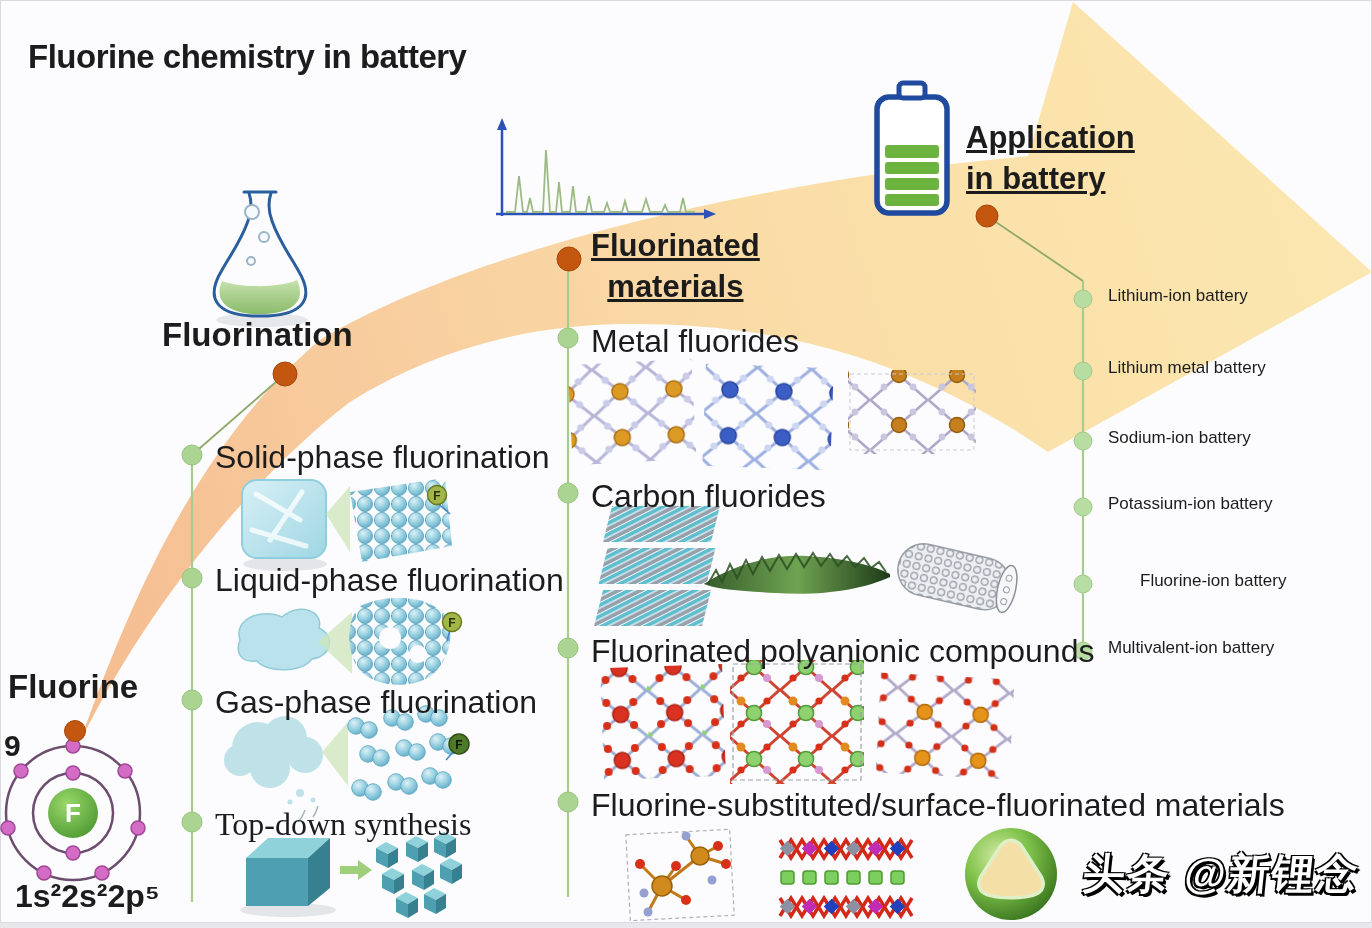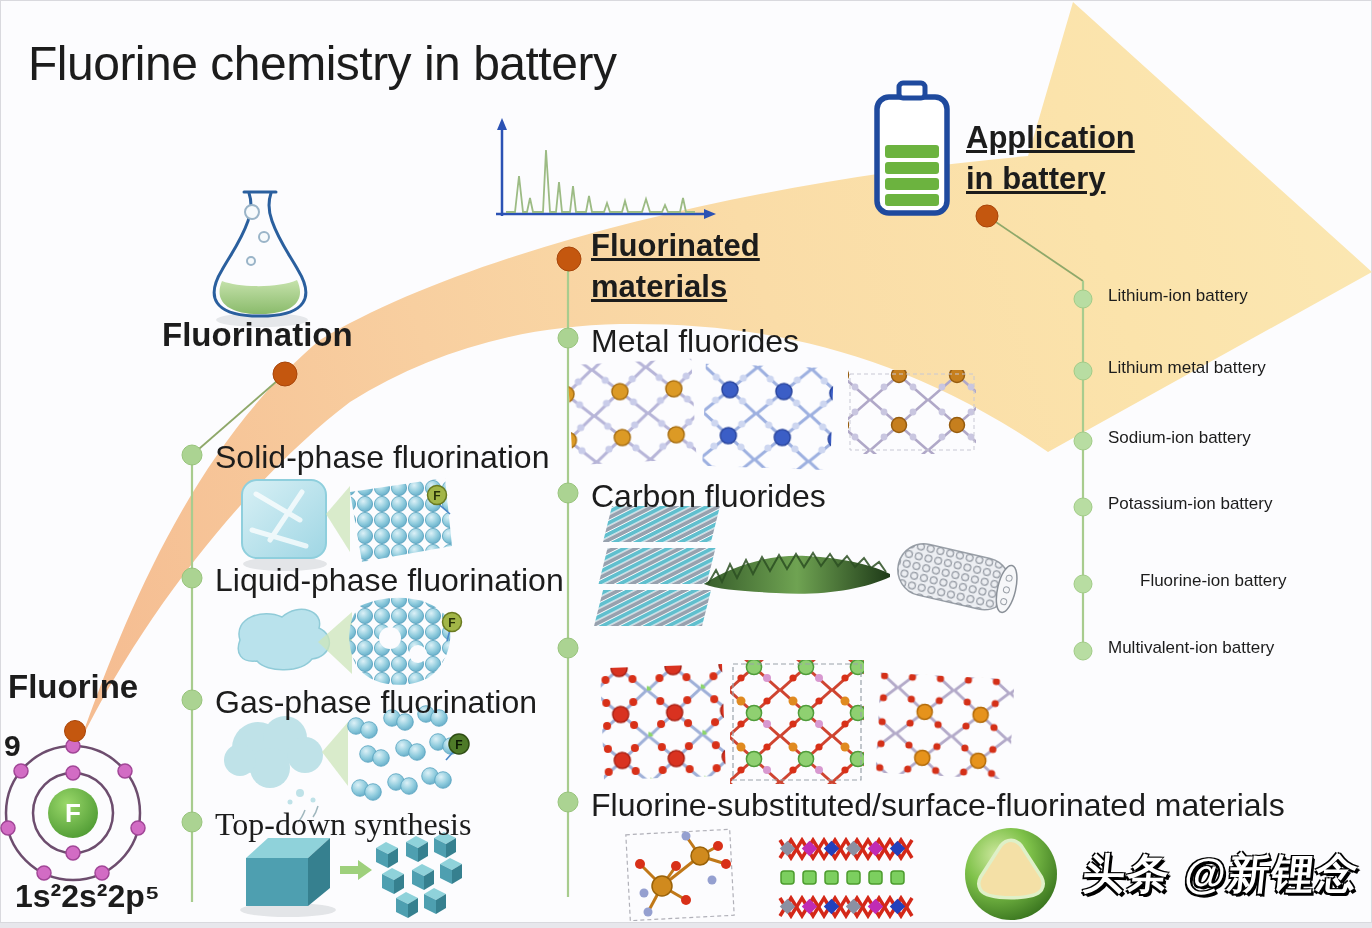--- a/index.html
+++ b/index.html
@@ -6,21 +6,21 @@
   #stage{
     position:relative;width:1372px;height:928px;overflow:hidden;
     background:#fcfcfe;
     font-family:"Liberation Sans",sans-serif;
     box-shadow:inset 0 0 0 1px #d9d9de;
     border-bottom:5px solid #e7e7ec;
     box-sizing:border-box;
   }
   #bg-svg{position:absolute;left:0;top:0;width:1372px;height:928px;}
   .lbl{position:absolute;color:#1c1c1c;white-space:nowrap;line-height:1.0;}
-  .title{font-size:48px;font-weight:400;letter-spacing:-0.5px;}
+  .title{font-size:33px;font-weight:700;letter-spacing:-0.5px;}
   .stage-label{font-size:33px;font-weight:900;}
   .stage-label2{font-size:31px;font-weight:900;line-height:1.32;text-decoration:underline;}
   .item24{font-size:32px;font-weight:500;}
   .item23{font-size:17px;font-weight:500;}
   .atomnum{font-size:30px;font-weight:600;}
   .config{font-size:32px;font-weight:600;}
   .watermark{
     position:absolute;right:12px;top:846px;
     font-size:42px;font-weight:900;color:#ffffff;letter-spacing:2px;
     text-shadow:3px 3px 0 #000,-1.5px -1.5px 0 #000,1.5px -1.5px 0 #000,-1.5px 1.5px 0 #000,2px 2px 0 #000;
@@ -434,40 +434,41 @@
     <path d="M1011 842 Q1016 842 1020 847 L1040 878 Q1043 884 1040 889 Q1035 896 1011 896 Q987 896 982 889 Q979 884 982 878 L1002 847 Q1006 842 1011 842 Z" fill="none" stroke="#dff0c8" stroke-width="7"></path>
     <path d="M1011 842 Q1016 842 1020 847 L1040 878 Q1043 884 1040 889 Q1035 896 1011 896 Q987 896 982 889 Q979 884 982 878 L1002 847 Q1006 842 1011 842 Z" fill="#f4e0a6"></path>
   </g>
 </svg>
 
 <div class="lbl title" style="left:28px;top:40px;">Fluorine chemistry in battery</div>
 
 <div class="lbl stage-label" style="left:162px;top:318px;">Fluorination</div>
 <div class="lbl stage-label" style="left:8px;top:670px;">Fluorine</div>
 
-<div class="lbl stage-label2" style="left:591px;top:226px;">
+<div class="lbl stage-label2" style="left:591px;top:226px;text-align:center;">
   <div>Fluorinated</div>
   <div>materials</div>
 </div>
 
 <div class="lbl stage-label2" style="left:966px;top:118px;">
   <div>Application</div>
   <div>in battery</div>
 </div>
 
 <div class="lbl atomnum" style="left:4px;top:731px;">9</div>
 <div class="lbl config" style="left:15px;top:880px;">1s²2s²2p⁵</div>
 
 <div class="lbl item24" style="left:215px;top:441px;">Solid-phase fluorination</div>
 <div class="lbl item24" style="left:215px;top:564px;">Liquid-phase fluorination</div>
 <div class="lbl item24" style="left:215px;top:686px;">Gas-phase fluorination</div>
 <div class="lbl item24" style="left:215px;top:808px;font-family:Liberation Serif, serif;">Top-down synthesis</div>
 
 <div class="lbl item24" style="left:591px;top:325px;">Metal fluorides</div>
 <div class="lbl item24" style="left:591px;top:480px;">Carbon fluorides</div>
+<div class="lbl item24" style="left:591px;top:635px;">Fluorinated polyanionic compounds</div>
 <div class="lbl item24" style="left:591px;top:789px;">Fluorine-substituted/surface-fluorinated materials</div>
 
 <div class="lbl item23" style="left:1108px;top:287px;">Lithium-ion battery</div>
 <div class="lbl item23" style="left:1108px;top:359px;">Lithium metal battery</div>
 <div class="lbl item23" style="left:1108px;top:429px;">Sodium-ion battery</div>
 <div class="lbl item23" style="left:1108px;top:495px;">Potassium-ion battery</div>
 <div class="lbl item23" style="left:1140px;top:572px;text-align:right;">Fluorine-ion battery</div>
 <div class="lbl item23" style="left:1108px;top:639px;">Multivalent-ion battery</div>
 
 <div class="watermark">头条 @新锂念</div>

